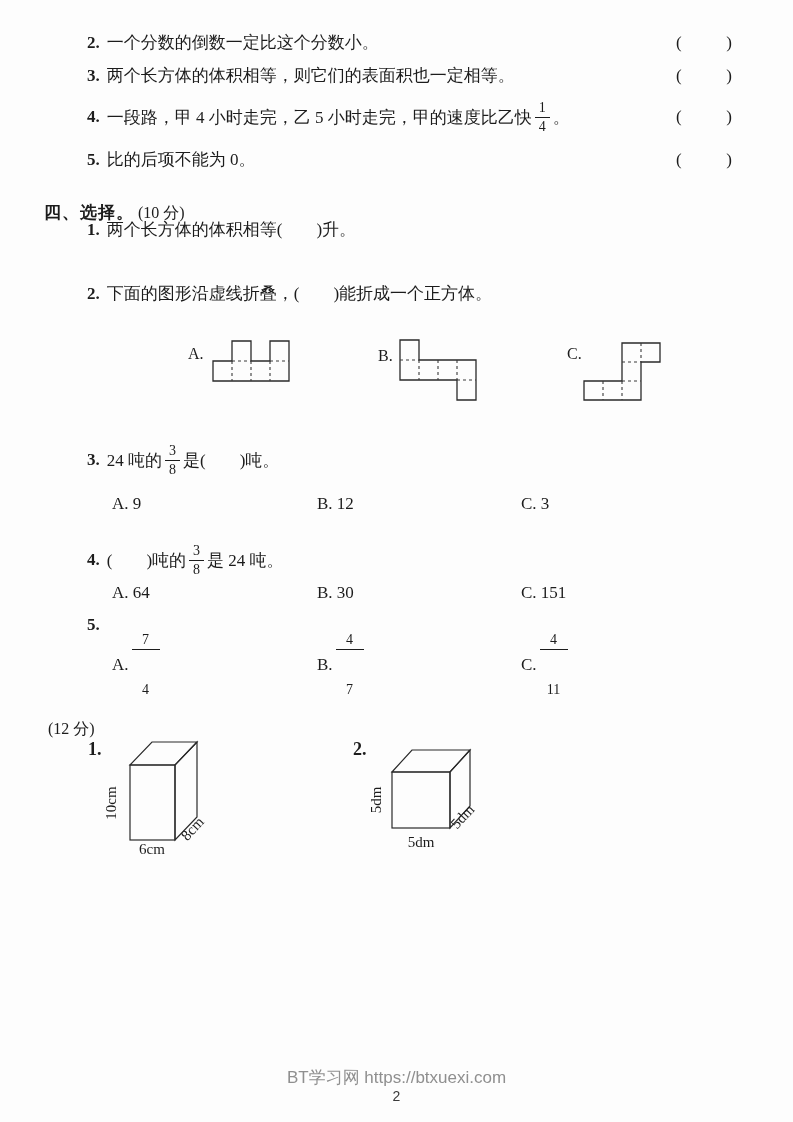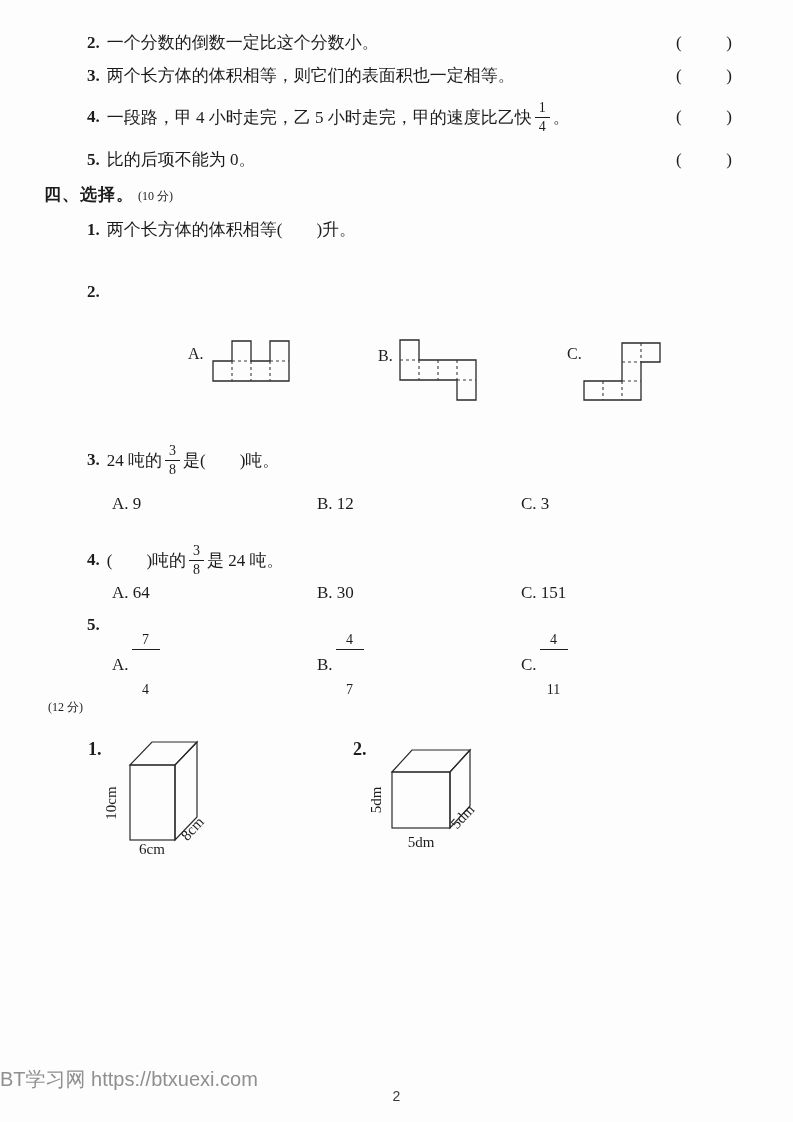--- a/index.html
+++ b/index.html
@@ -15,36 +15,36 @@
   .qnum { font-weight:bold; margin-right:7px; white-space:pre; }
   .qtext { white-space:pre; }
   .ans { position:absolute; left:676px; width:56px; top:50%; transform:translateY(-50%);
          display:flex; justify-content:space-between; }
   .frac { display:inline-block; text-align:center; vertical-align:middle;
           font-size:14px; line-height:1.12; margin:0 3px; }
   .frac .fn { display:block; padding:0 4px 1px; border-bottom:1px solid #1c1c1c; }
   .frac .fd { display:block; padding:1px 4px 0; }
   .heading { position:absolute; left:44px; display:flex; align-items:baseline;justify-content:center; }
   .heading .htitle { font-family:"Liberation Sans", sans-serif; font-weight:bold; font-size:17px; letter-spacing:1px; }
-  .heading .hpoints { font-family:"Liberation Serif", serif; font-size:12px; margin-left:4px; white-space:pre; }
+  .heading .hpoints { font-family:"Liberation Serif", serif; font-size:16px; margin-left:4px; white-space:pre;margin-top:20px; }
   .optrow { position:absolute; left:0; width:793px; height:22px; }
   .optrow .opt { position:absolute; white-space:pre; }
   .optrow .opt.a { left:112px; } .optrow .opt.b { left:317px; } .optrow .opt.c { left:521px; }
   .optrow.tall { height:42px; }
   .optrow.tall .opt { display:flex; align-items:center; top:0; height:42px; }
   svg { position:absolute; left:0; }
   svg text { font-family:"Liberation Serif", serif; fill:#1c1c1c; }
   .netline  { stroke:#2a2a2a; stroke-width:1.3; fill:none; }
   .netdash  { stroke:#3a3a3a; stroke-width:1.1; fill:none; stroke-dasharray:3,3; }
   .solid    { stroke:#2a2a2a; stroke-width:1.2; fill:none; }
   .figlabel { font-size:18px; font-weight:bold; }
   .dimlabel { font-size:15px; }
   .netlabel { font-size:16px; }
-  #watermark { position:absolute; top:1066px; left:0; width:793px; text-align:left;
-               font-family:"Liberation Sans", sans-serif; font-size:20px; color:#8f8f8f; }
+  #watermark { position:absolute; top:1066px; left:0; width:793px; text-align:center;
+               font-family:"Liberation Sans", sans-serif; font-size:17px; color:#8f8f8f; }
   #pagenum { position:absolute; top:1088px; left:0; width:793px; text-align:center;
              font-size:14px; color:#3a3a3a; font-family:"Liberation Sans", sans-serif; }
 </style>
 </head>
 <body>
 
 <div id="page">
 
   <div class="row" style="top:31px">
     <span class="qnum ind">2.</span>
@@ -92,20 +92,21 @@
     <span class="hpoints">(10 分)</span>
   </div>
 
   <div class="row" style="top:218px">
     <span class="qnum ind">1.</span>
     <span class="qtext">两个长方体的体积相等(　　)升。</span>
   </div>
 
   <div class="row" style="top:282px">
     <span class="qnum ind">2.</span>
+    <span class="qtext">下面的图形沿虚线折叠，(　　)能折成一个正方体。</span>
   </div>
 
   <svg style="top:325px" width="793" height="90" viewBox="0 0 793 90">
 
     <text class="netlabel" x="188" y="34">A.</text>
     <path class="netline" d="M213,36 L232,36 L232,16 L251,16 L251,36 L270,36 L270,16 L289,16 L289,56 L213,56 Z"></path>
     <path class="netdash" d="M232,36 V56 M251,36 V56 M270,36 V56 M232,36 H251 M270,36 H289"></path>
 
     <text class="netlabel" x="378" y="36">B.</text>
     <path class="netline" d="M400,15 L419,15 L419,35 L476,35 L476,75 L457,75 L457,55 L400,55 Z"></path>

